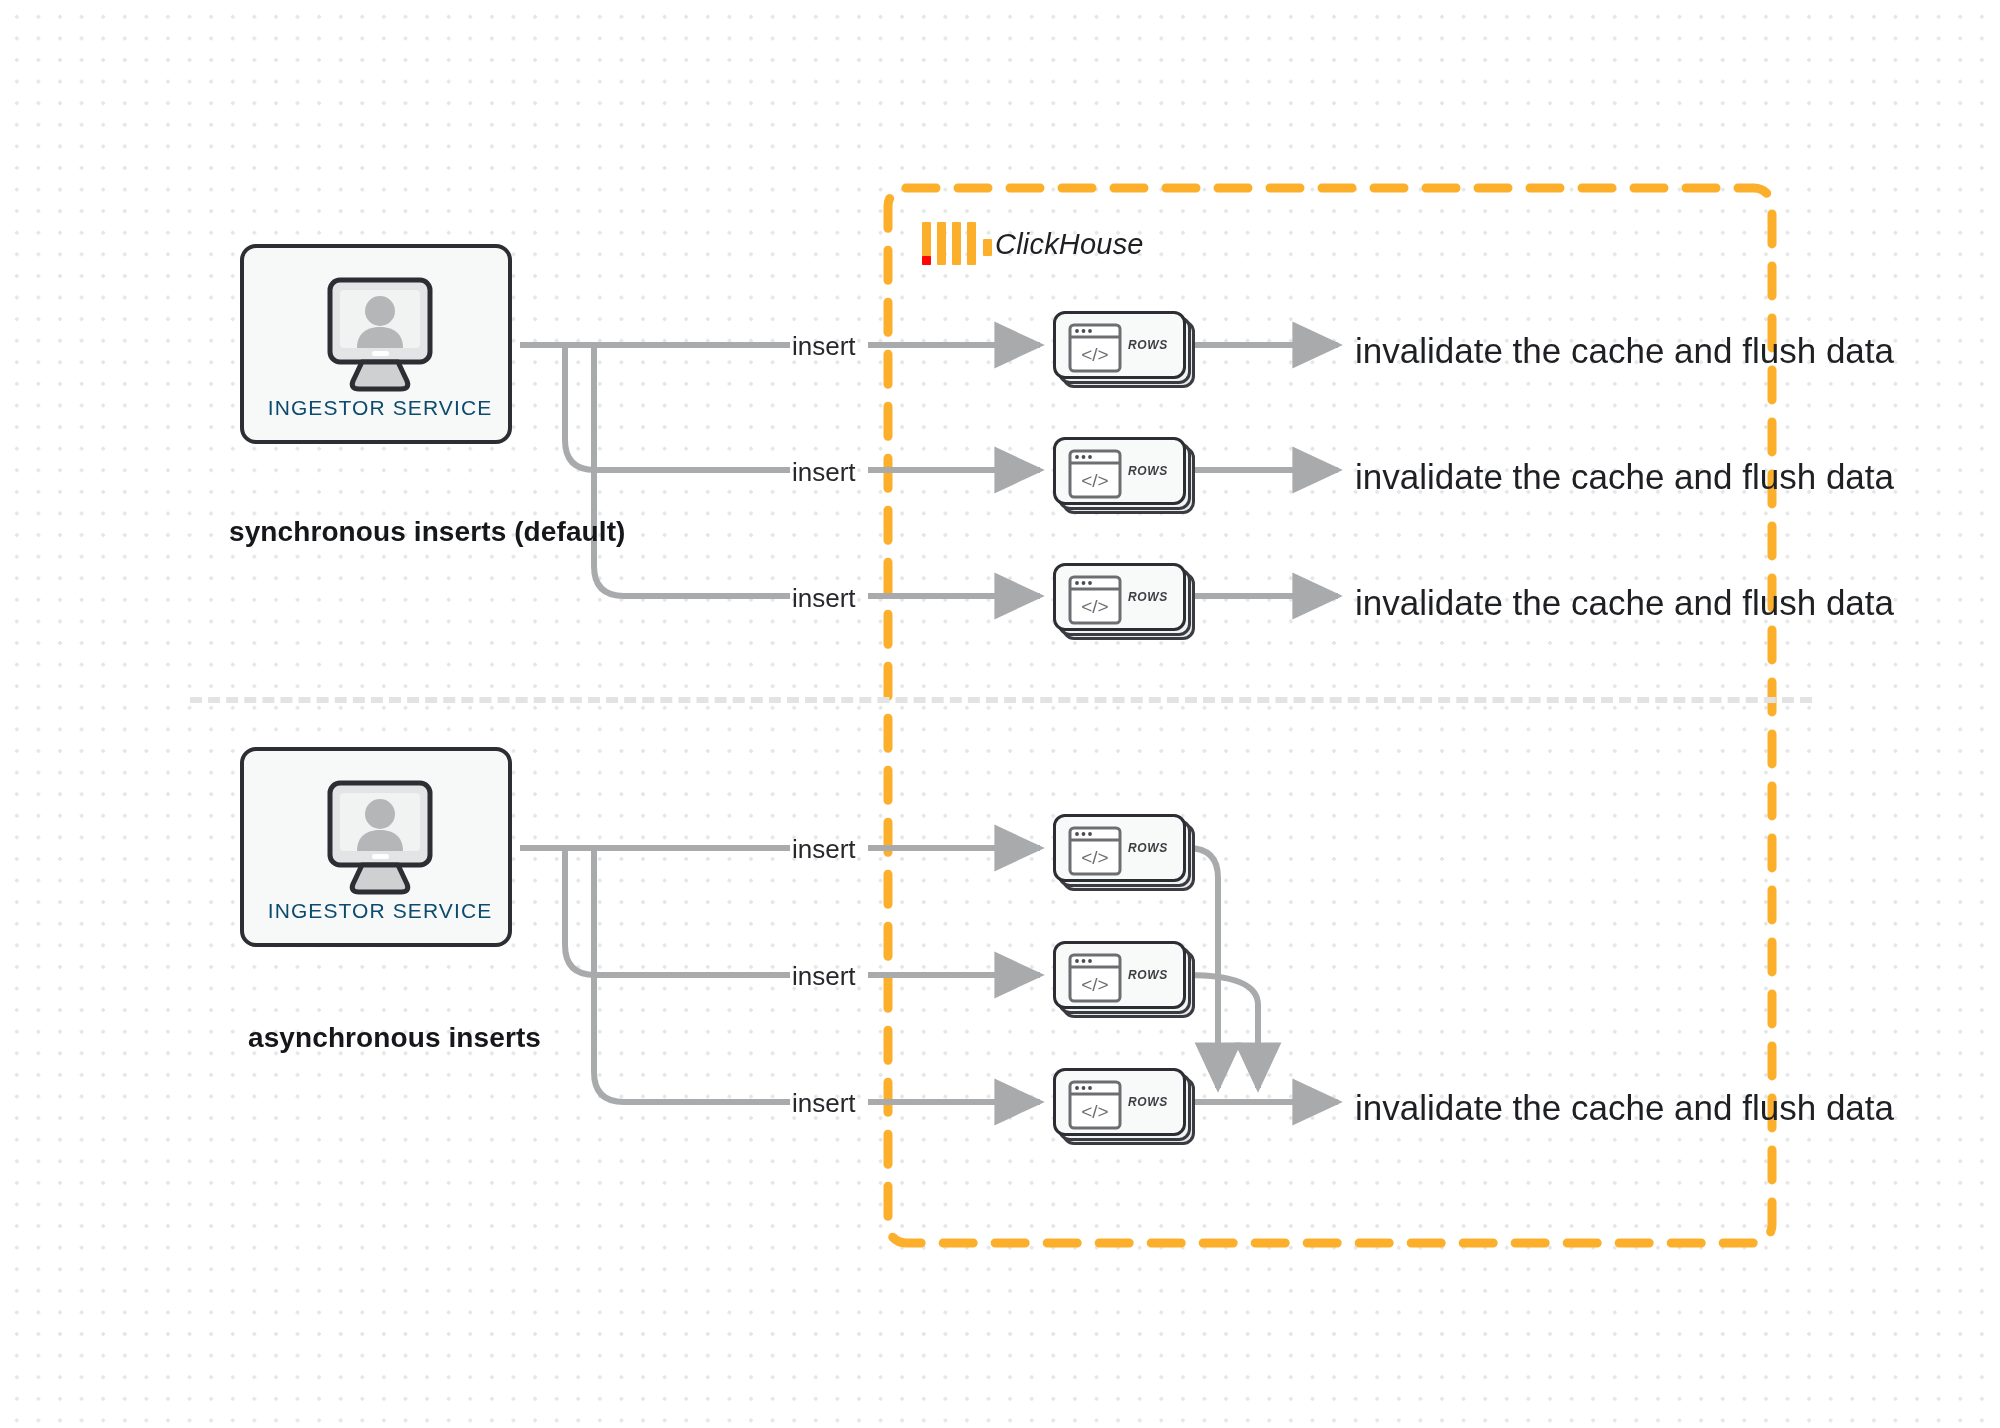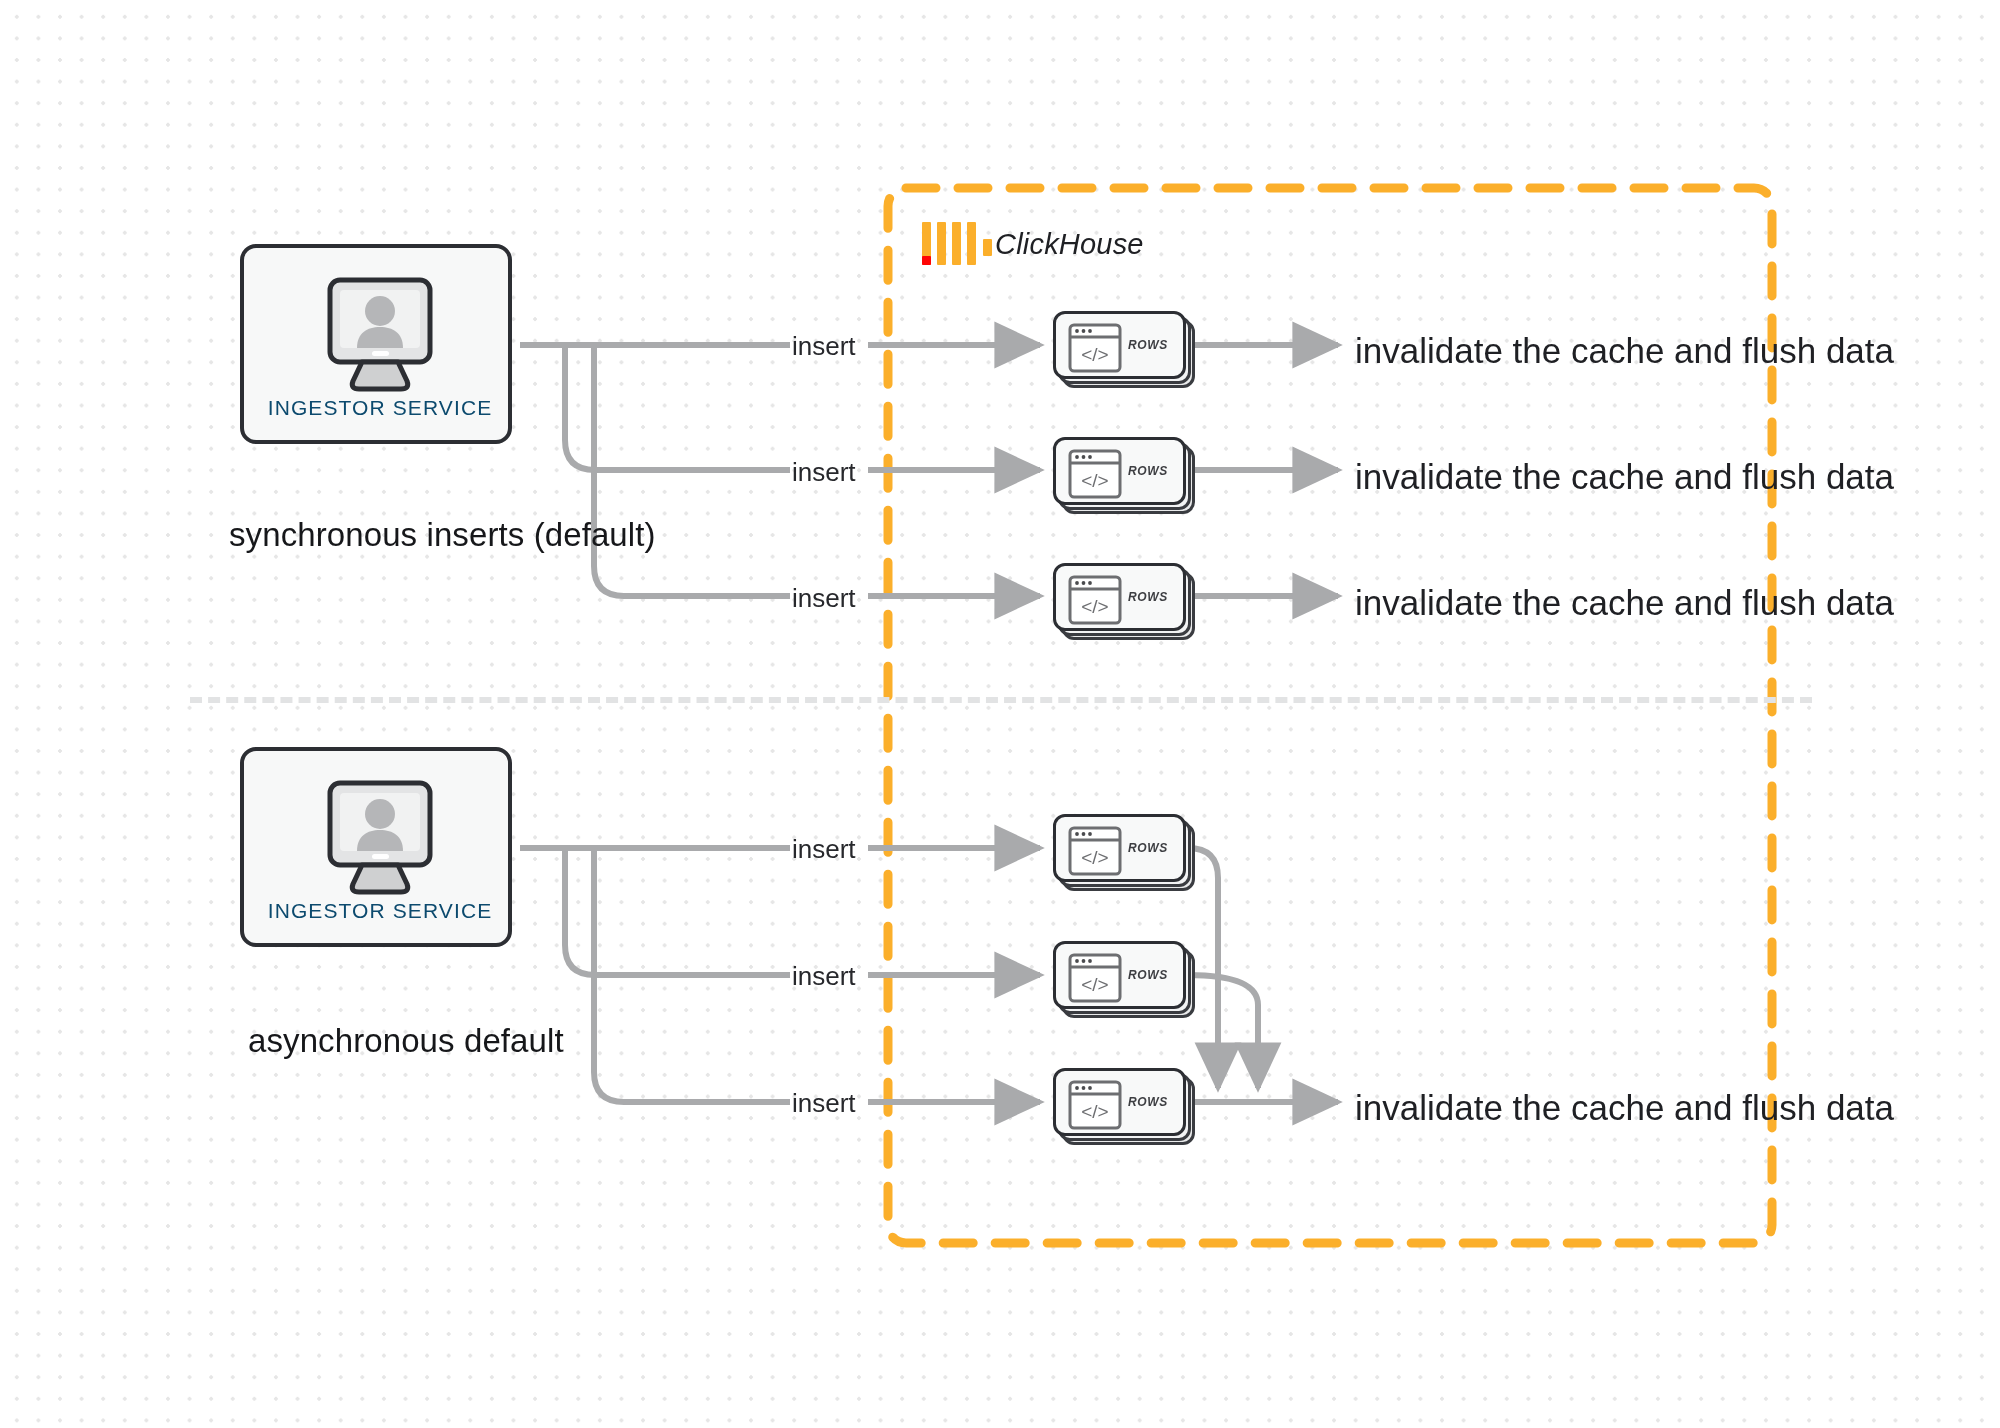--- a/index.html
+++ b/index.html
@@ -31,22 +31,22 @@
   }
   .label-insert {
     font-size: 26px;
     color: #27282c;
   }
   .label-flush {
     font-size: 35px;
     color: #1f2024;
   }
   .section-title {
-    font-size: 33px;
-    font-weight: normal;
+    font-size: 28px;
+    font-weight: bold;
     color: #16171a;
     letter-spacing: 0.1px;
   }
   .brand-name {
     font-size: 29px;
     color: #1f2024;
     letter-spacing: 0.2px;
     font-style: italic;
   }
   .node-label {
@@ -270,21 +270,21 @@
         <rect x="96" y="42" width="80" height="58" rx="4" fill="#f1f2f2" stroke="none"></rect>
         <circle cx="136" cy="63" r="15" fill="#b5b6b8"></circle>
         <path d="M113,100 C113,85 123,79 136,79 C149,79 159,85 159,100 z" fill="#b5b6b8"></path>
         <rect x="128" y="103" width="17" height="5" rx="2.5" fill="#ffffff"></rect>
         <path d="M118,114 L154,114 L163,133 Q166,141 157,141 L115,141 Q106,141 109,133 z" fill="#cfd0d1" stroke="#2c2e33" stroke-width="5" stroke-linejoin="round"></path>
       </g>
     </svg>
     <div class="txt node-label" style="left:0; top:148px; width:272px; text-align:center;">INGESTOR SERVICE</div>
   </div>
 
-  <div class="txt section-title" style="left:248px; top:1022px;">asynchronous default</div>
+  <div class="txt section-title" style="left:248px; top:1022px;">asynchronous inserts</div>
 
   <div class="txt label-insert" style="left:792px; top:834px;">insert</div>
   <div class="txt label-insert" style="left:792px; top:961px;">insert</div>
   <div class="txt label-insert" style="left:792px; top:1088px;">insert</div>
 
   <div class="rows-card" style="left:1053px; top:814px;">
     <div class="rows-shadow"></div>
     <div class="rows-shadow2"></div>
     <div class="rows-front">
       <svg width="133" height="68">

